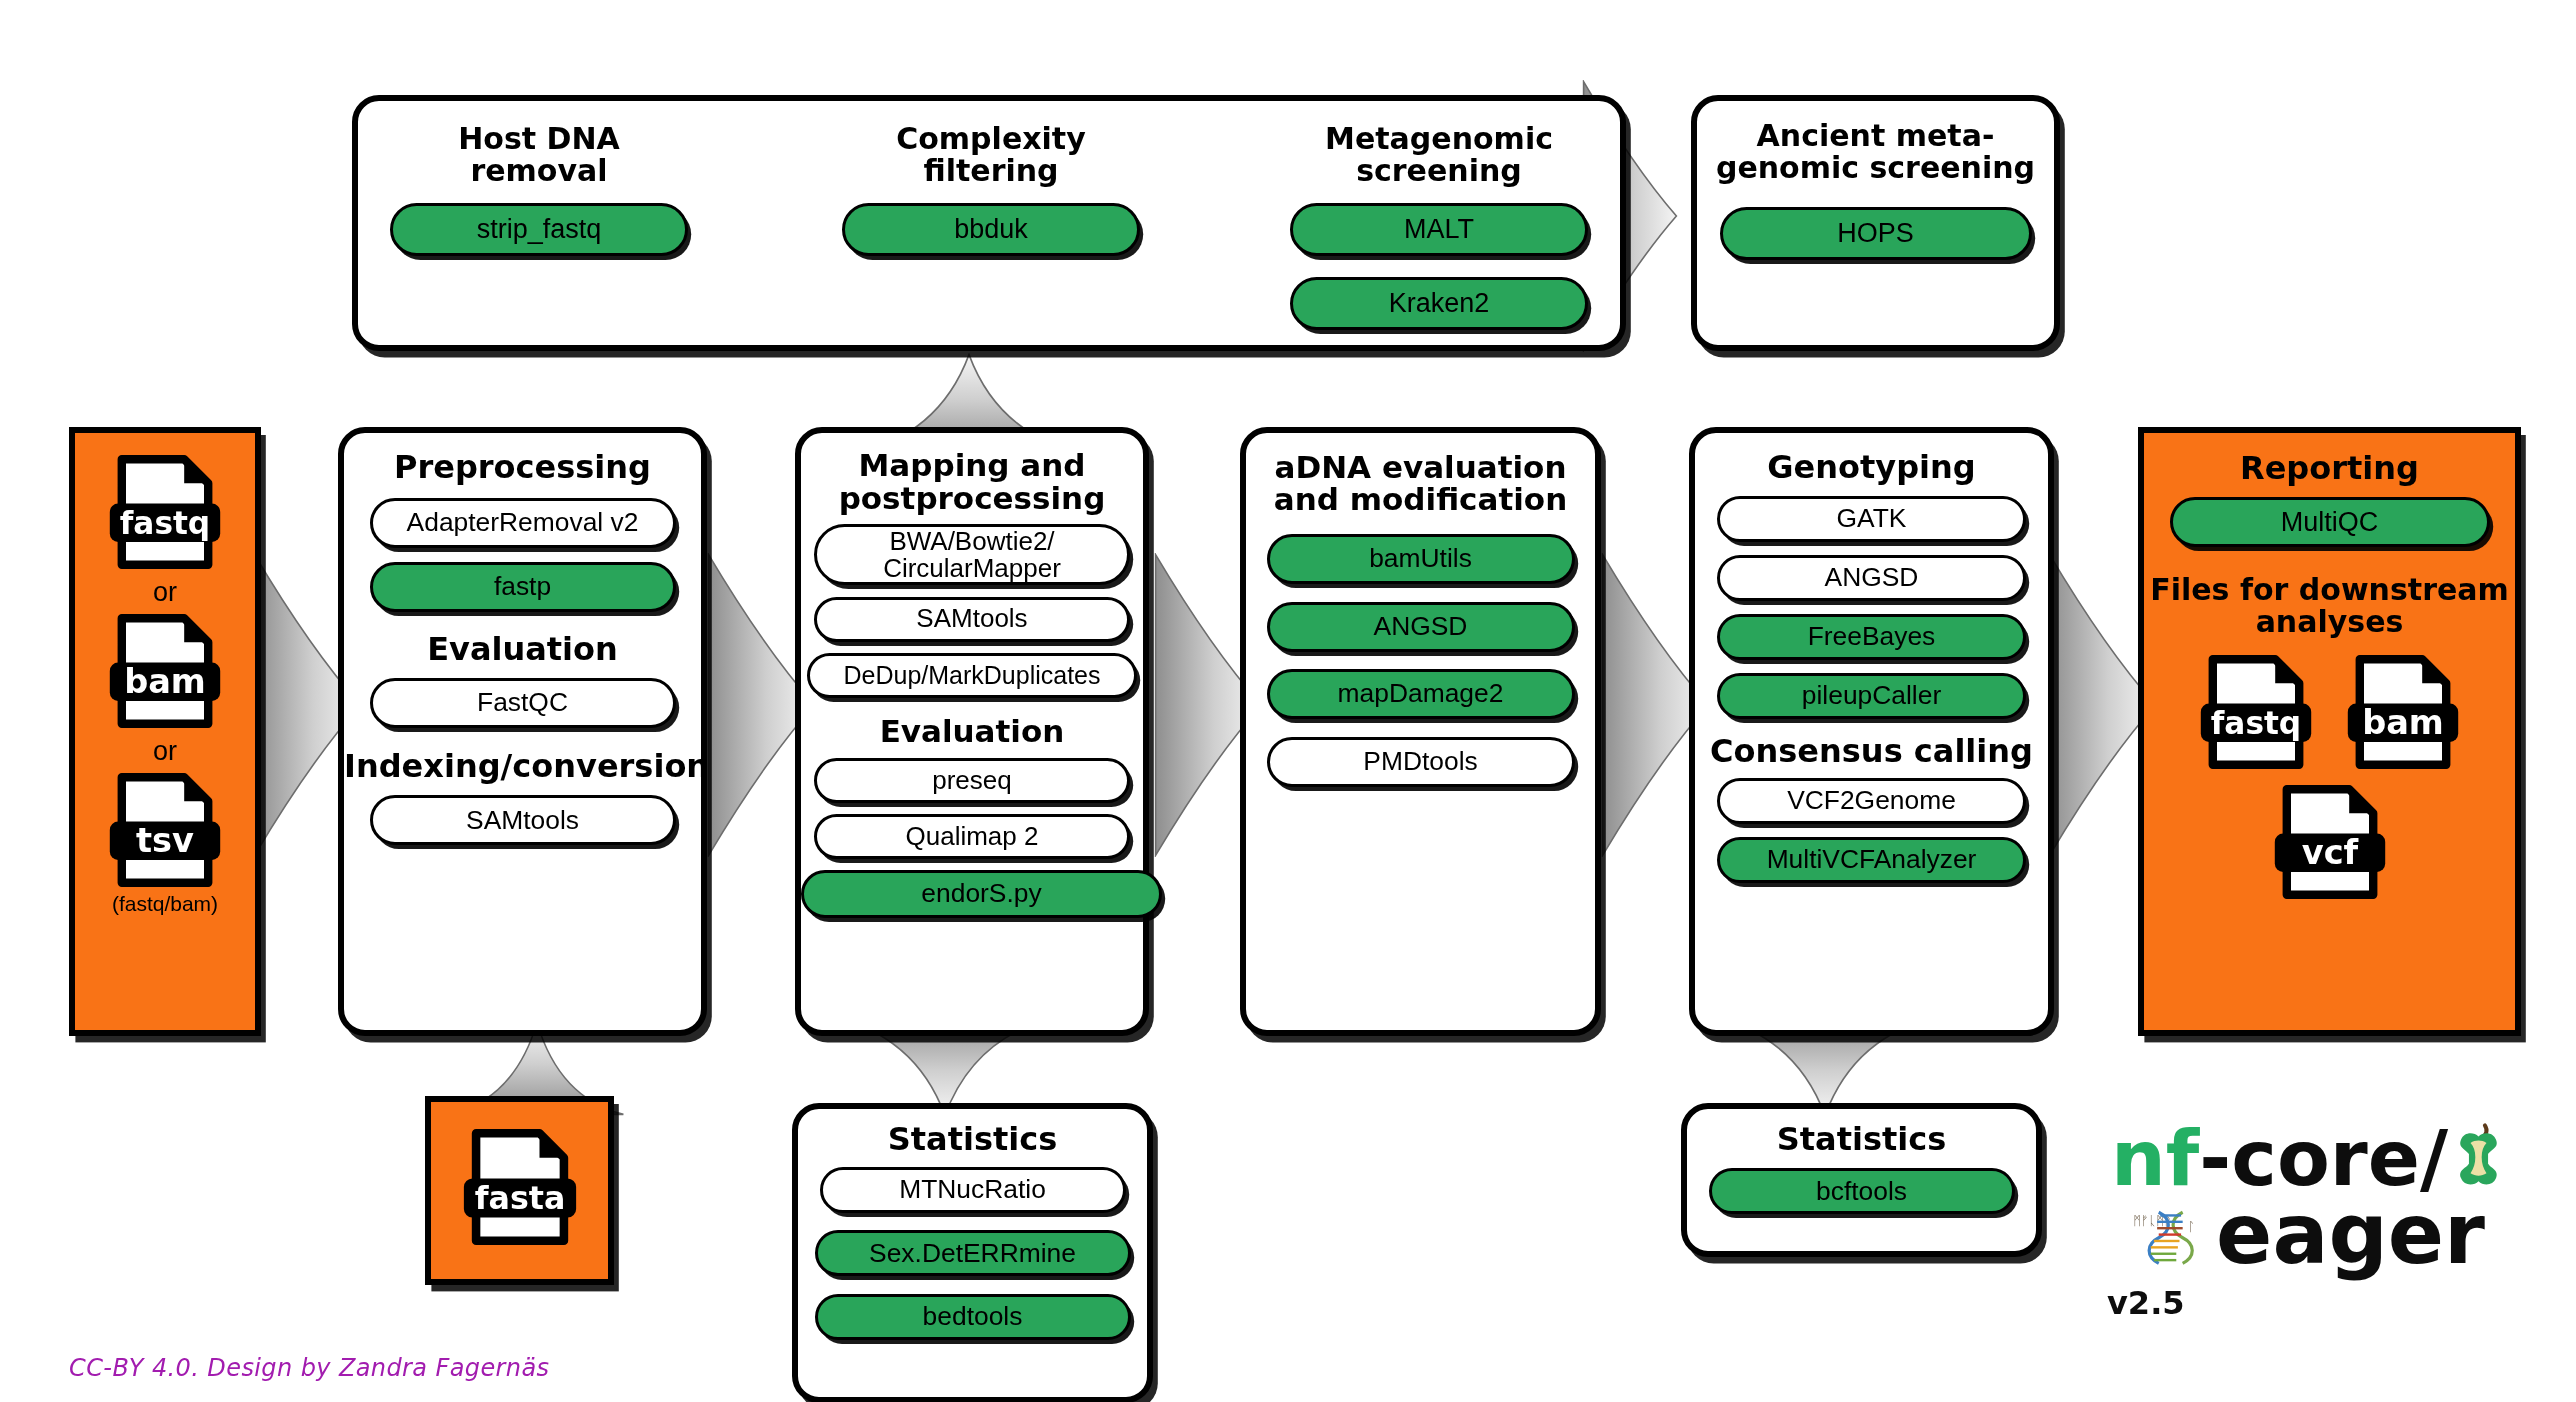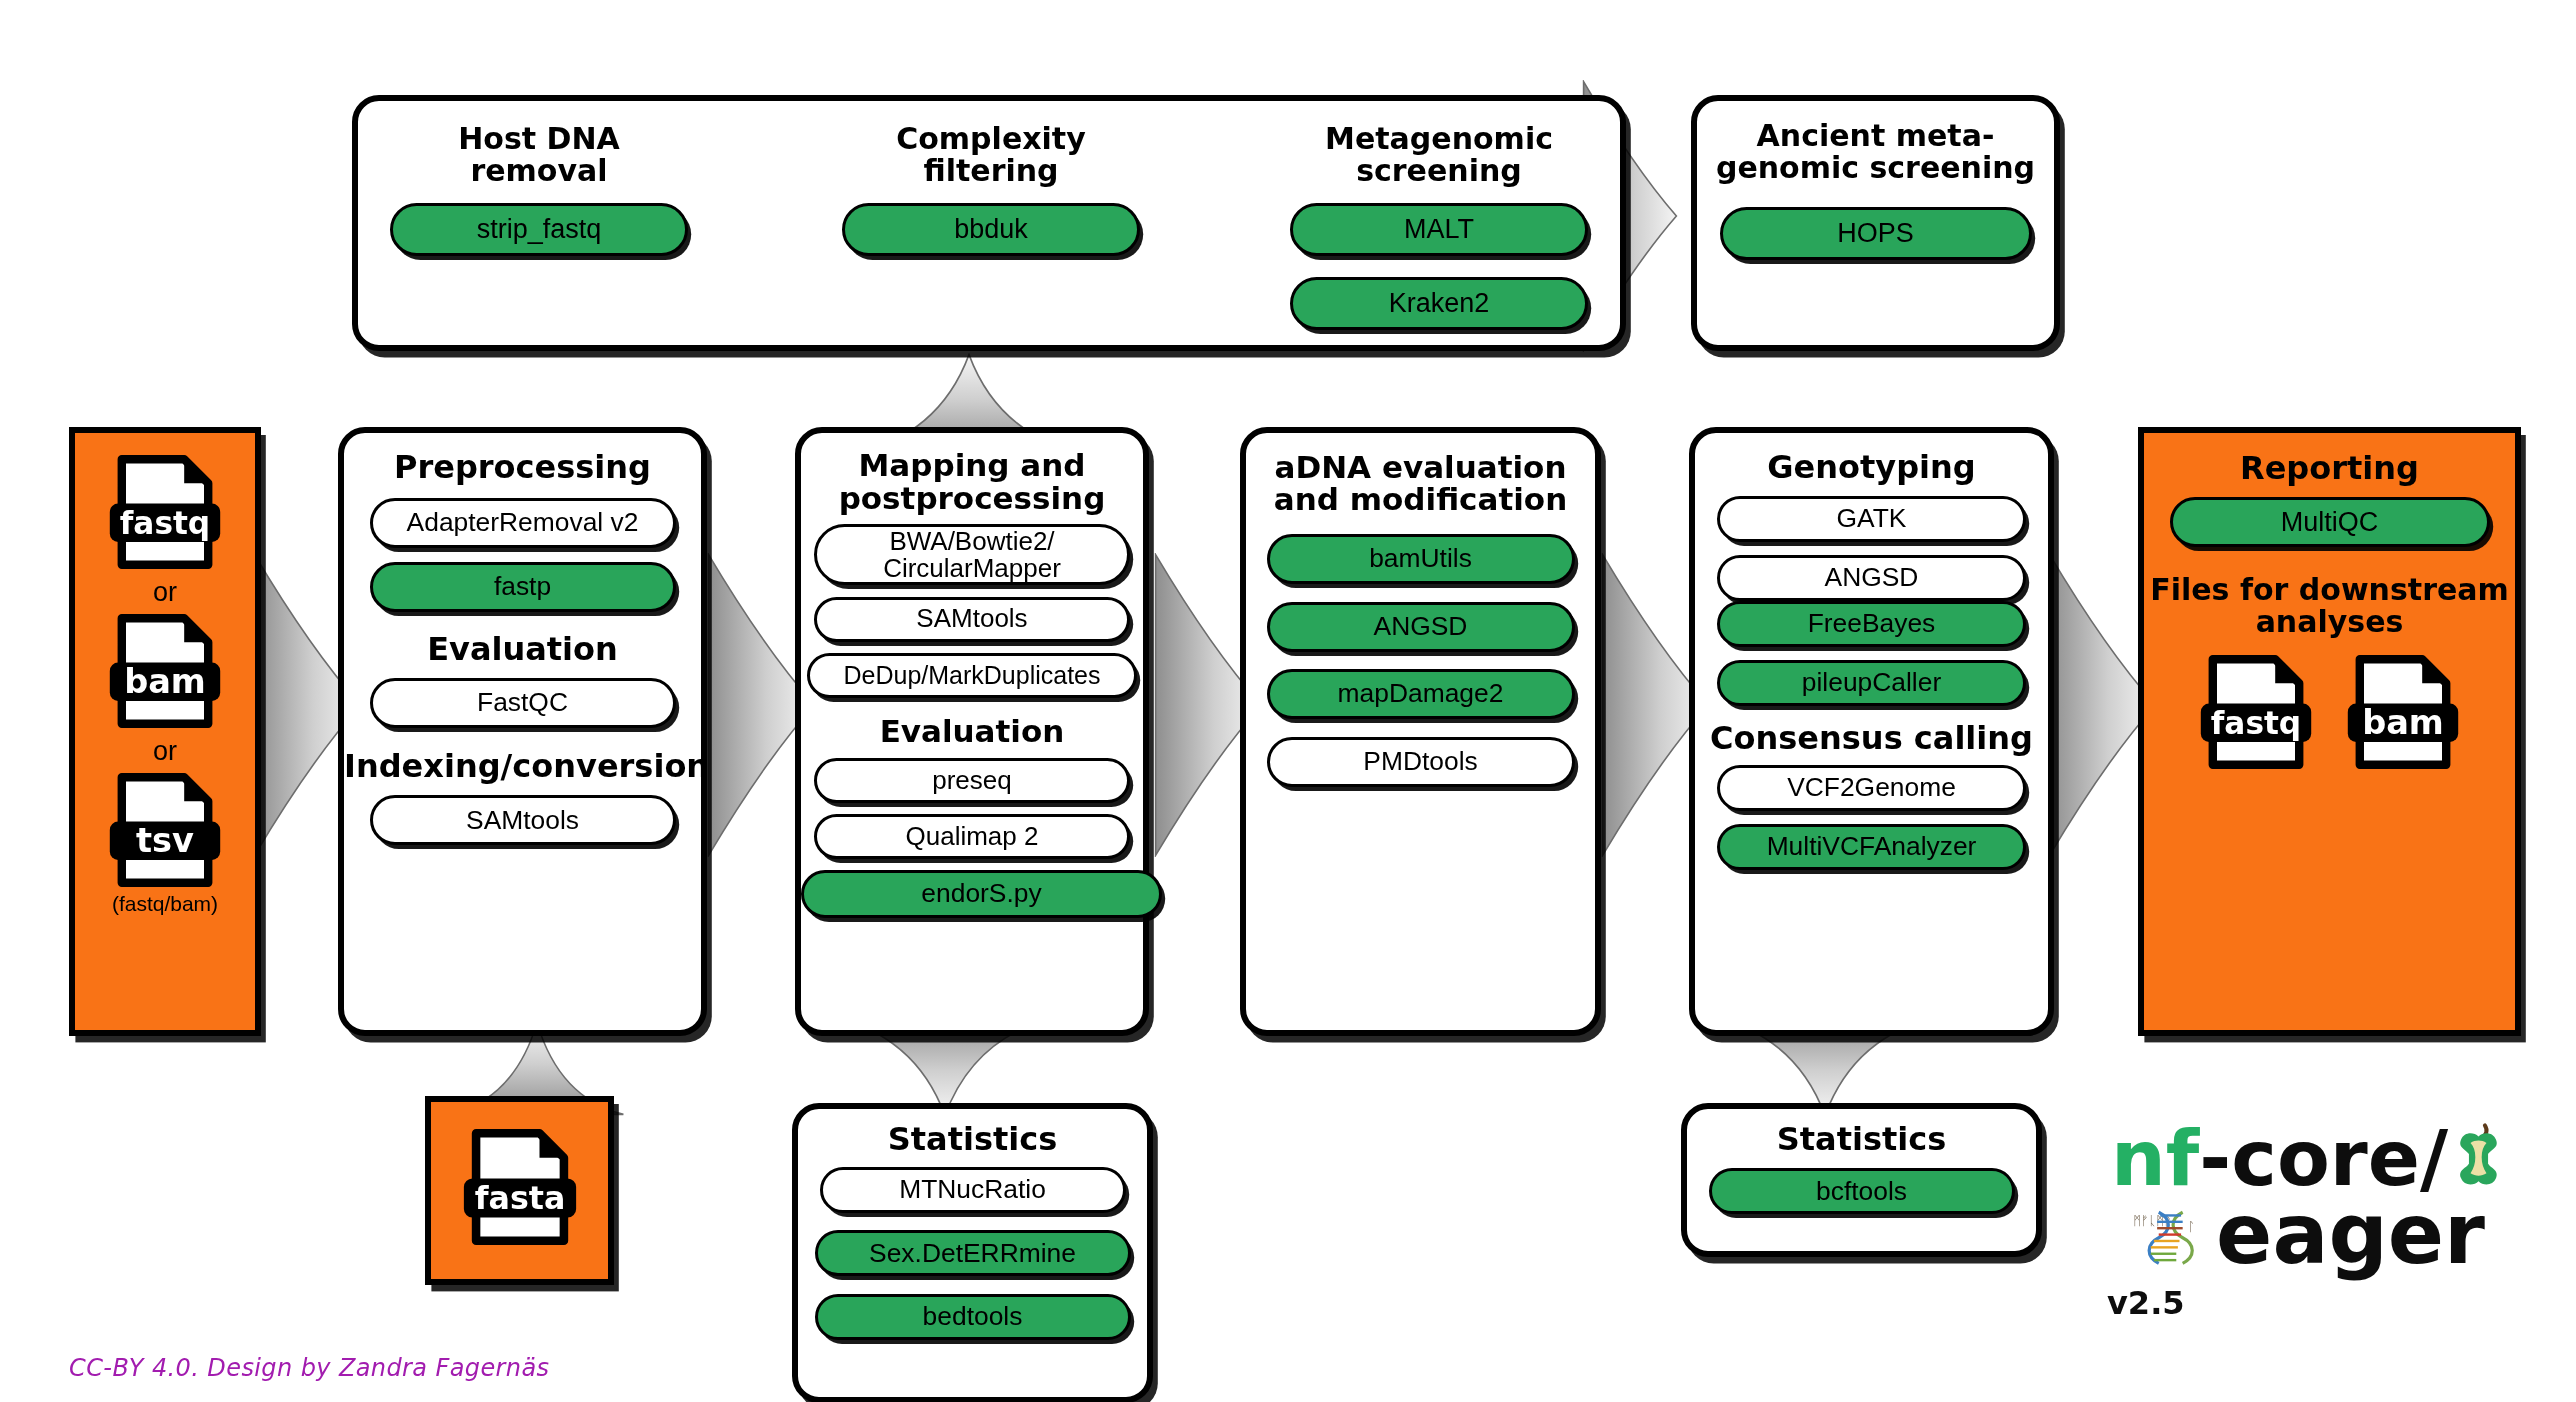--- a/index.html
+++ b/index.html
@@ -231,21 +231,21 @@
     <div class="pill green" style="width:308px;height:50px;font-size:26.4px;margin-top:17.6px;">bamUtils</div>
     <div class="pill green" style="width:308px;height:50px;font-size:26.4px;margin-top:17.6px;">ANGSD</div>
     <div class="pill green" style="width:308px;height:50px;font-size:26.4px;margin-top:17.6px;">mapDamage2</div>
     <div class="pill" style="width:308px;height:50px;font-size:26.4px;margin-top:17.6px;">PMDtools</div>
   </div>
 
   <div class="rbox" style="left:1689px;top:427px;width:365px;height:609px;z-index:3">
     <div class="boxtitle" style="margin-top:17.6px;font-size:32px;">Genotyping</div>
     <div class="pill" style="width:309px;height:46px;font-size:26.4px;margin-top:11.2px;">GATK</div>
     <div class="pill" style="width:309px;height:46px;font-size:26.4px;margin-top:13px;">ANGSD</div>
-    <div class="pill green" style="width:309px;height:46px;font-size:26.4px;">FreeBayes</div>
+    <div class="pill green" style="width:309px;height:46px;font-size:26.4px;margin-top:13px;">FreeBayes</div>
     <div class="pill green" style="width:309px;height:46px;font-size:26.4px;margin-top:13px;">pileupCaller</div>
     <div class="boxtitle" style="margin-top:16px;font-size:32px;">Consensus calling</div>
     <div class="pill" style="width:309px;height:46px;font-size:26.4px;margin-top:9.6px;">VCF2Genome</div>
     <div class="pill green" style="width:309px;height:46px;font-size:26.4px;margin-top:13px;">MultiVCFAnalyzer</div>
   </div>
 
   <div class="sbox" style="left:2138px;top:427px;width:383px;height:609px;z-index:3">
     <div class="boxtitle" style="margin-top:19px;font-size:32px;">Reporting</div>
     <div class="pill green" style="width:320px;height:50px;font-size:27px;margin-top:11.2px;">MultiQC</div>
     <div class="boxtitle" style="margin-top:27px;font-size:30px;">
@@ -260,20 +260,30 @@
           <rect x="4" y="43" width="92" height="32" rx="7" fill="#000"></rect>
           <text x="50" y="68" font-family="DejaVu Sans, sans-serif" font-size="26" font-weight="bold" fill="#fff" text-anchor="middle">fastq</text>
         </svg>
       </div>
       <div class="fileicon" style="width:120px;height:120px;">
         <svg viewBox="0 0 100 100">
           <path d="M14,6 L66,6 L86,26 L86,94 L14,94 Z" fill="#fff" stroke="#000" stroke-width="7" stroke-linejoin="round"></path>
           <path d="M66,6 L86,26 L66,26 Z" fill="#000"></path>
           <rect x="4" y="43" width="92" height="32" rx="7" fill="#000"></rect>
           <text x="50" y="68" font-family="DejaVu Sans, sans-serif" font-size="28" font-weight="bold" fill="#fff" text-anchor="middle">bam</text>
+        </svg>
+      </div>
+    </div>
+    <div style="display:flex;justify-content:center;margin-top:9.6px;">
+      <div class="fileicon" style="width:120px;height:120px;">
+        <svg viewBox="0 0 100 100">
+          <path d="M14,6 L66,6 L86,26 L86,94 L14,94 Z" fill="#fff" stroke="#000" stroke-width="7" stroke-linejoin="round"></path>
+          <path d="M66,6 L86,26 L66,26 Z" fill="#000"></path>
+          <rect x="4" y="43" width="92" height="32" rx="7" fill="#000"></rect>
+          <text x="50" y="68" font-family="DejaVu Sans, sans-serif" font-size="28" font-weight="bold" fill="#fff" text-anchor="middle">vcf</text>
         </svg>
       </div>
     </div>
   </div>
 
   <div class="sbox" style="left:425px;top:1096px;width:189px;height:189px;z-index:3">
     <div class="fileicon" style="width:122px;height:122px;margin:24px auto 0;">
       <svg viewBox="0 0 100 100">
         <path d="M14,6 L66,6 L86,26 L86,94 L14,94 Z" fill="#fff" stroke="#000" stroke-width="7" stroke-linejoin="round"></path>
         <path d="M66,6 L86,26 L66,26 Z" fill="#000"></path>

